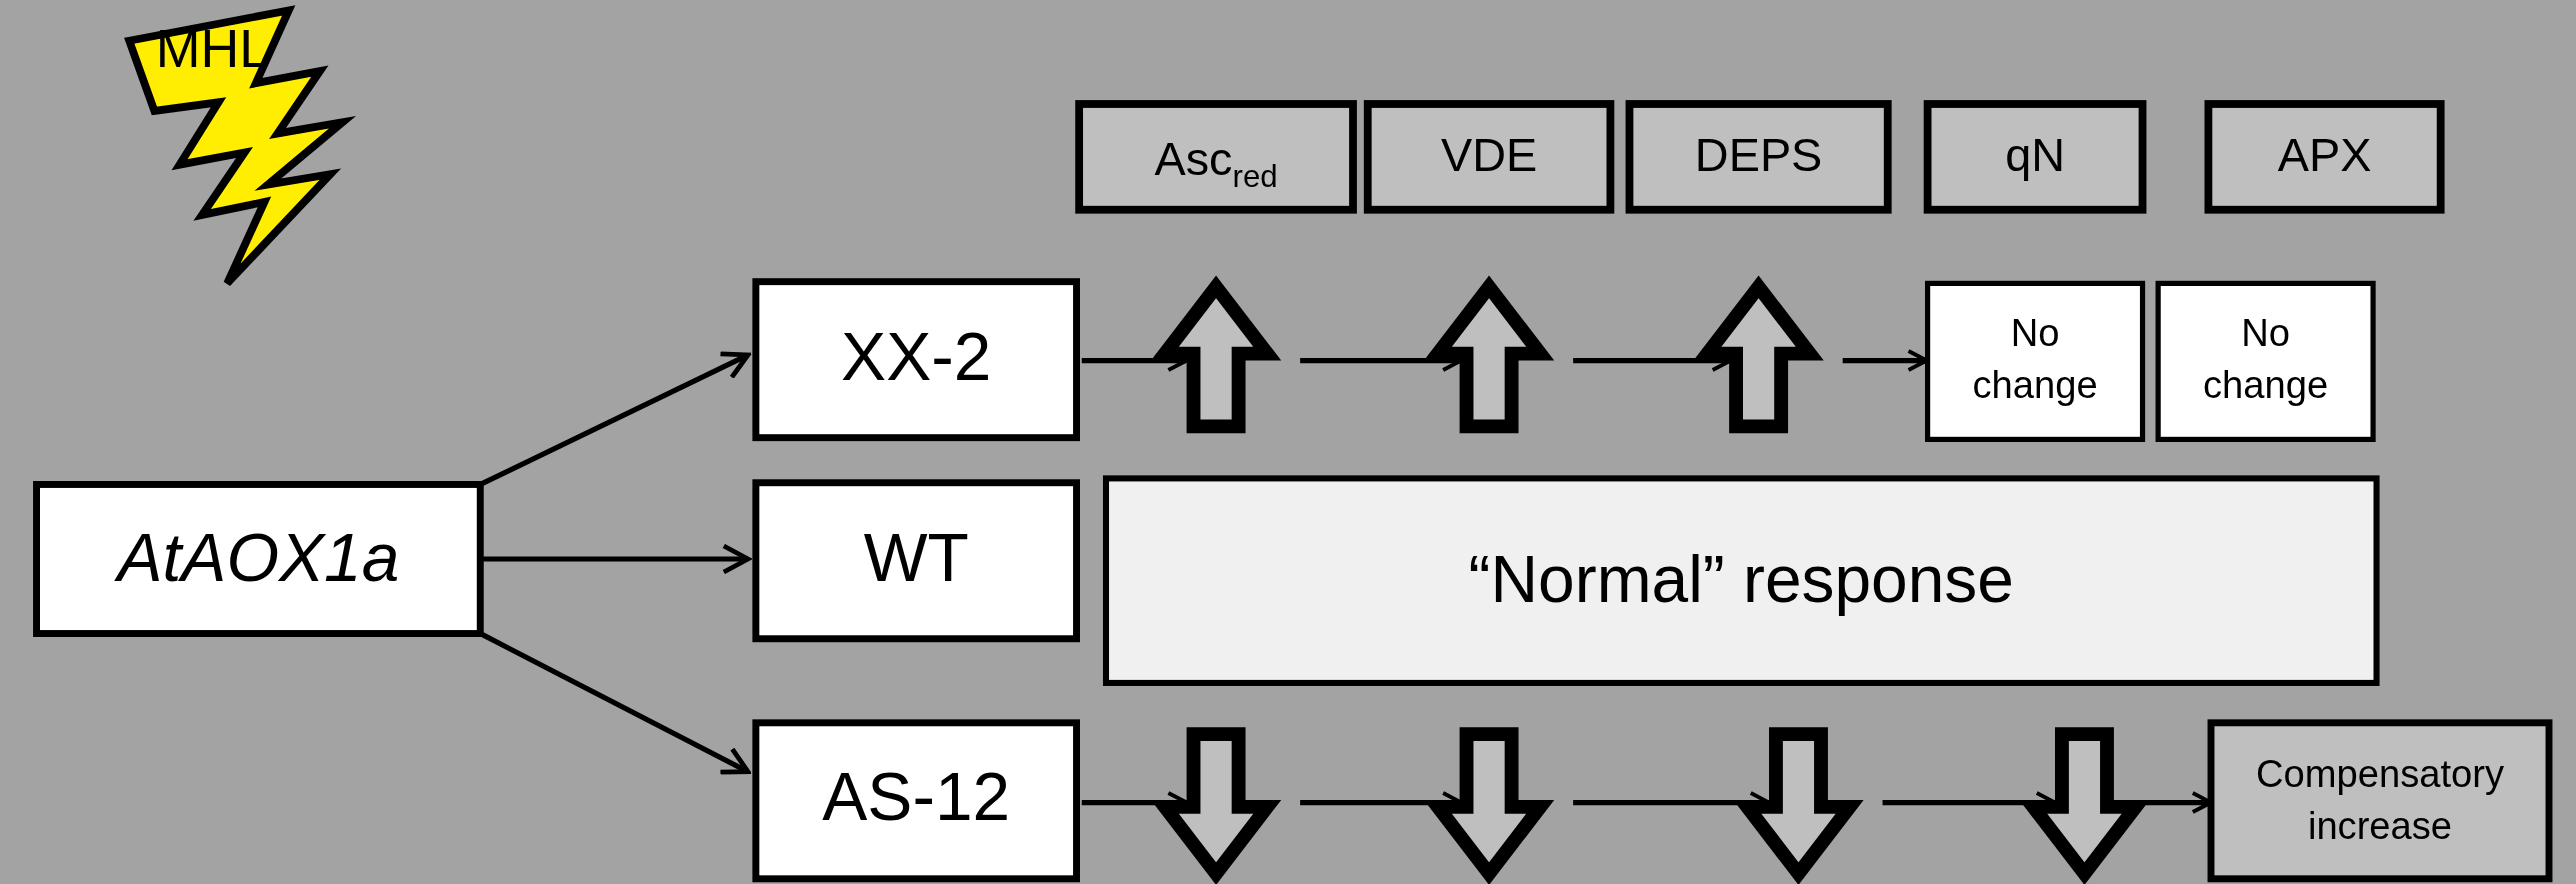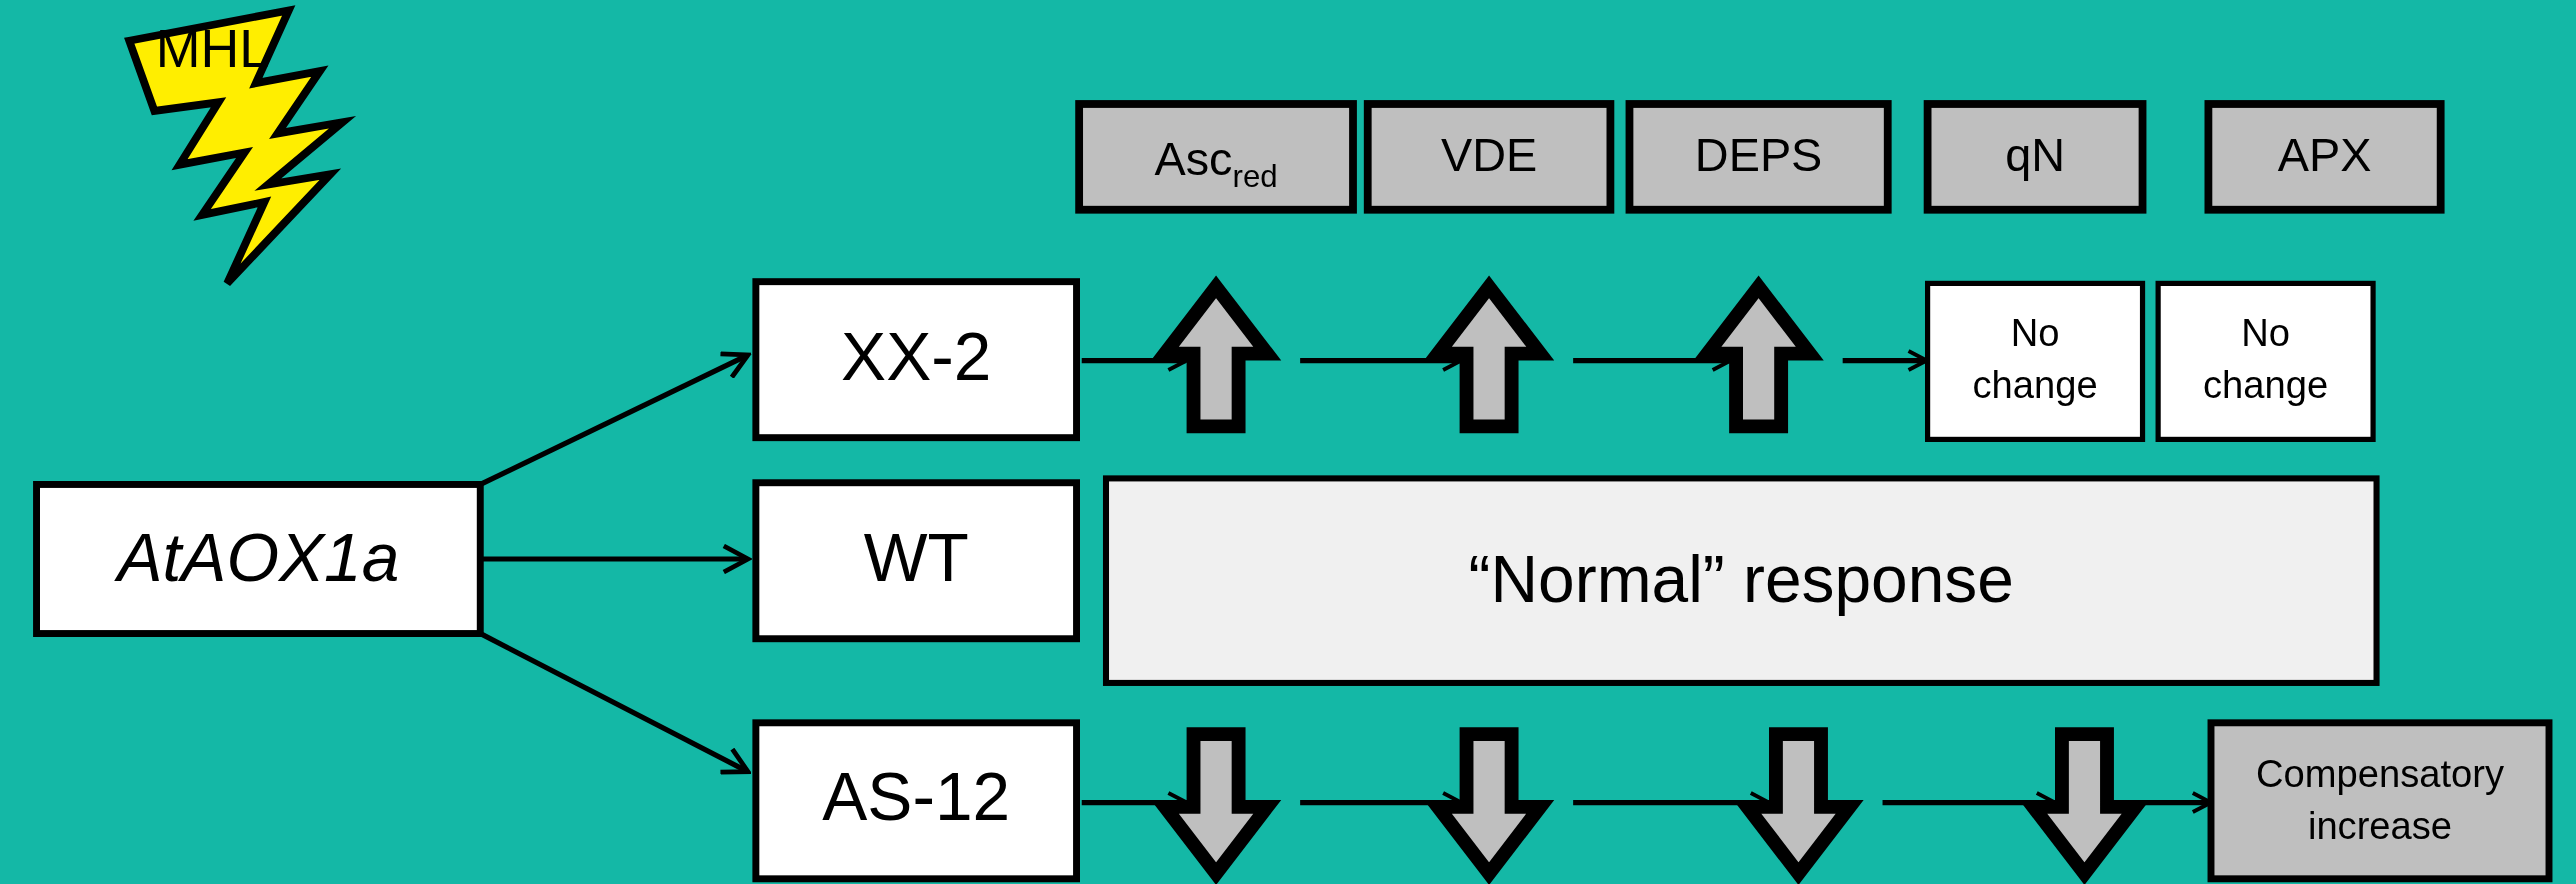--- a/index.html
+++ b/index.html
@@ -4,21 +4,21 @@
 <style>
   html, body {
     margin: 0;
     padding: 0;
     background: #ffffff;
   }
   #canvas {
     position: relative;
     width: 2576px;
     height: 884px;
-    background: #14b8a6;
+    background: #a3a3a3;
     overflow: hidden;
     font-family: "Liberation Sans", sans-serif;
   }
   svg#diagram {
     position: absolute;
     left: 0;
     top: 0;
     width: 2576px;
     height: 884px;
     display: block;

